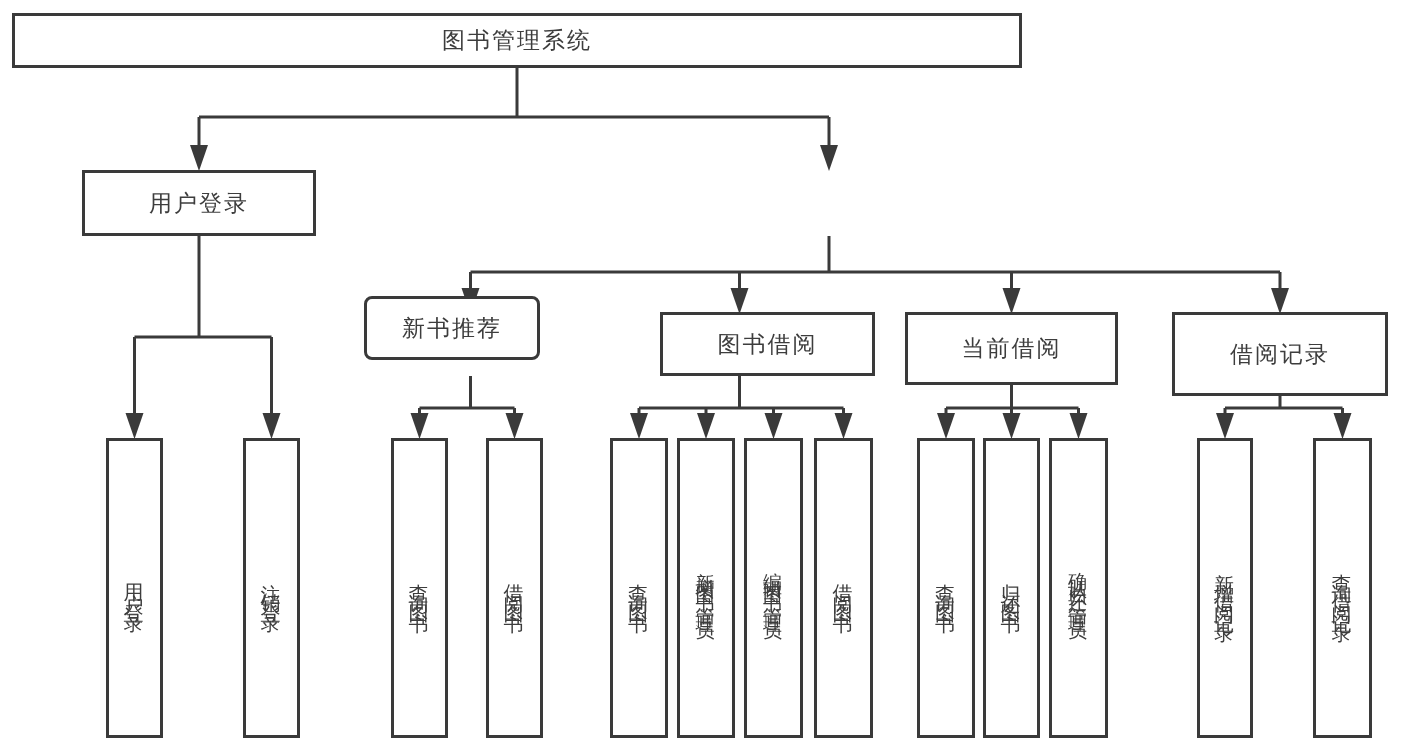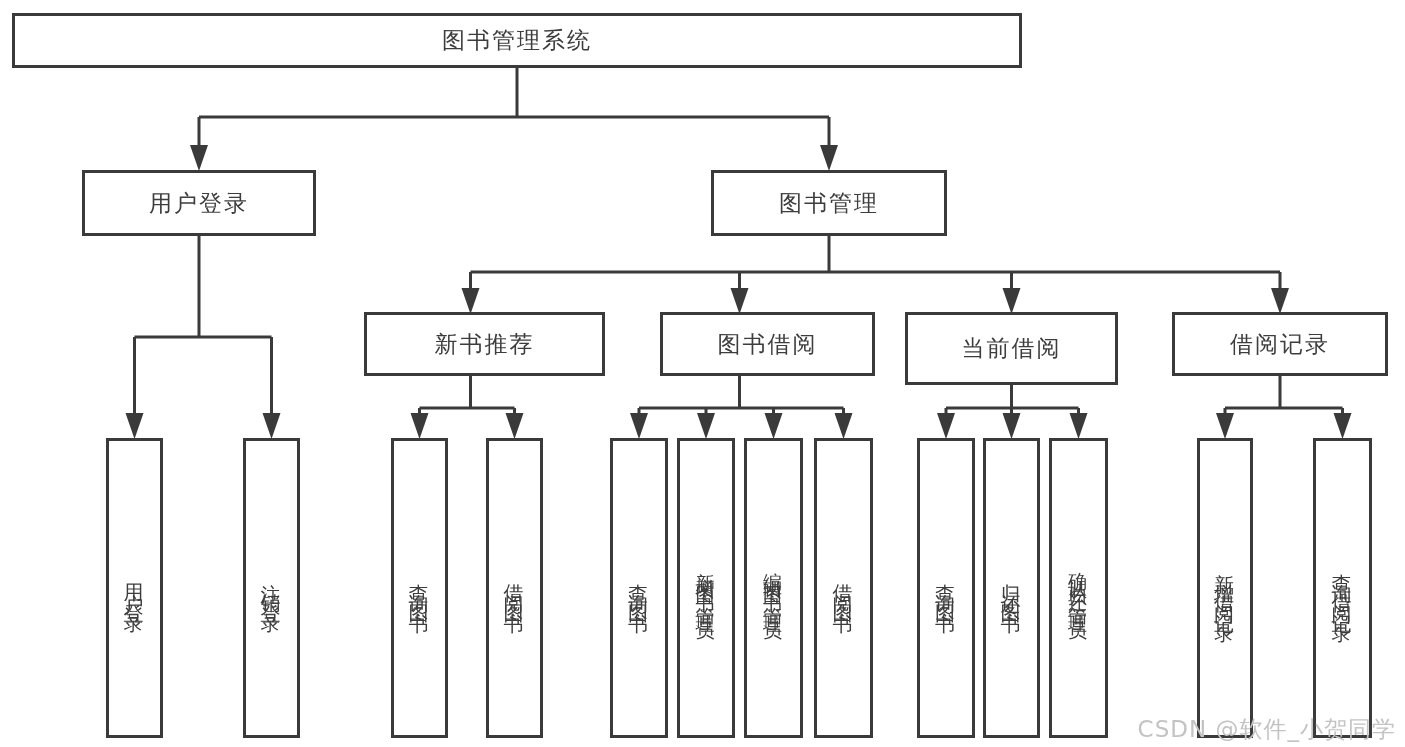--- a/index.html
+++ b/index.html
@@ -82,26 +82,25 @@
       <polygon points="1002.5,413 1020.5,413 1011.5,439"></polygon>
       <polygon points="1069.5,413 1087.5,413 1078.5,439"></polygon>
       <polygon points="1216,413 1234,413 1225,439"></polygon>
       <polygon points="1333.5,413 1351.5,413 1342.5,439"></polygon>
     </g>
   </svg>
 
   <div class="node hnode" style="left:12px;top:13px;width:1010px;height:55px;">图书管理系统</div>
 
   <div class="node hnode" style="left:82px;top:170px;width:234px;height:66px;">用户登录</div>
-  <div class="node hnode" style="left:711px;top:170px;width:236px;height:66px;">图书管理</div>
 
-  <div class="node hnode" style="left:364px;top:312px;width:241px;height:64px;">新书推荐</div>
+  <div class="node hnode" style="left:364px;top:296px;width:176px;height:64px;border-radius:8px;">新书推荐</div>
   <div class="node hnode" style="left:632px;top:312px;width:215px;height:64px;margin-left:28px;">图书借阅</div>
   <div class="node hnode" style="left:905px;top:312px;width:213px;height:73px;">当前借阅</div>
-  <div class="node hnode" style="left:1172px;top:312px;width:216px;height:64px;">借阅记录</div>
+  <div class="node hnode" style="left:1172px;top:312px;width:216px;height:84px;">借阅记录</div>
 
   <div class="node leaf" style="left:106px;width:57px;">
     <span class="vtext">用户登录</span>
   </div>
   <div class="node leaf" style="left:243px;width:57px;">
     <span class="vtext">注销登录</span>
   </div>
 
   <div class="node leaf" style="left:391px;width:57px;">
     <span class="vtext">查询图书</span>
@@ -133,15 +132,14 @@
     <span class="vtext sm">确认归还（管理员）</span>
   </div>
 
   <div class="node leaf" style="left:1197px;width:56px;">
     <span class="vtext">新增借阅记录</span>
   </div>
   <div class="node leaf" style="left:1313px;width:59px;">
     <span class="vtext">查询借阅记录</span>
   </div>
 
-  <div class="watermark">CSDN @软件_小贺同学</div>
 
 </div>
 
 </body></html>

